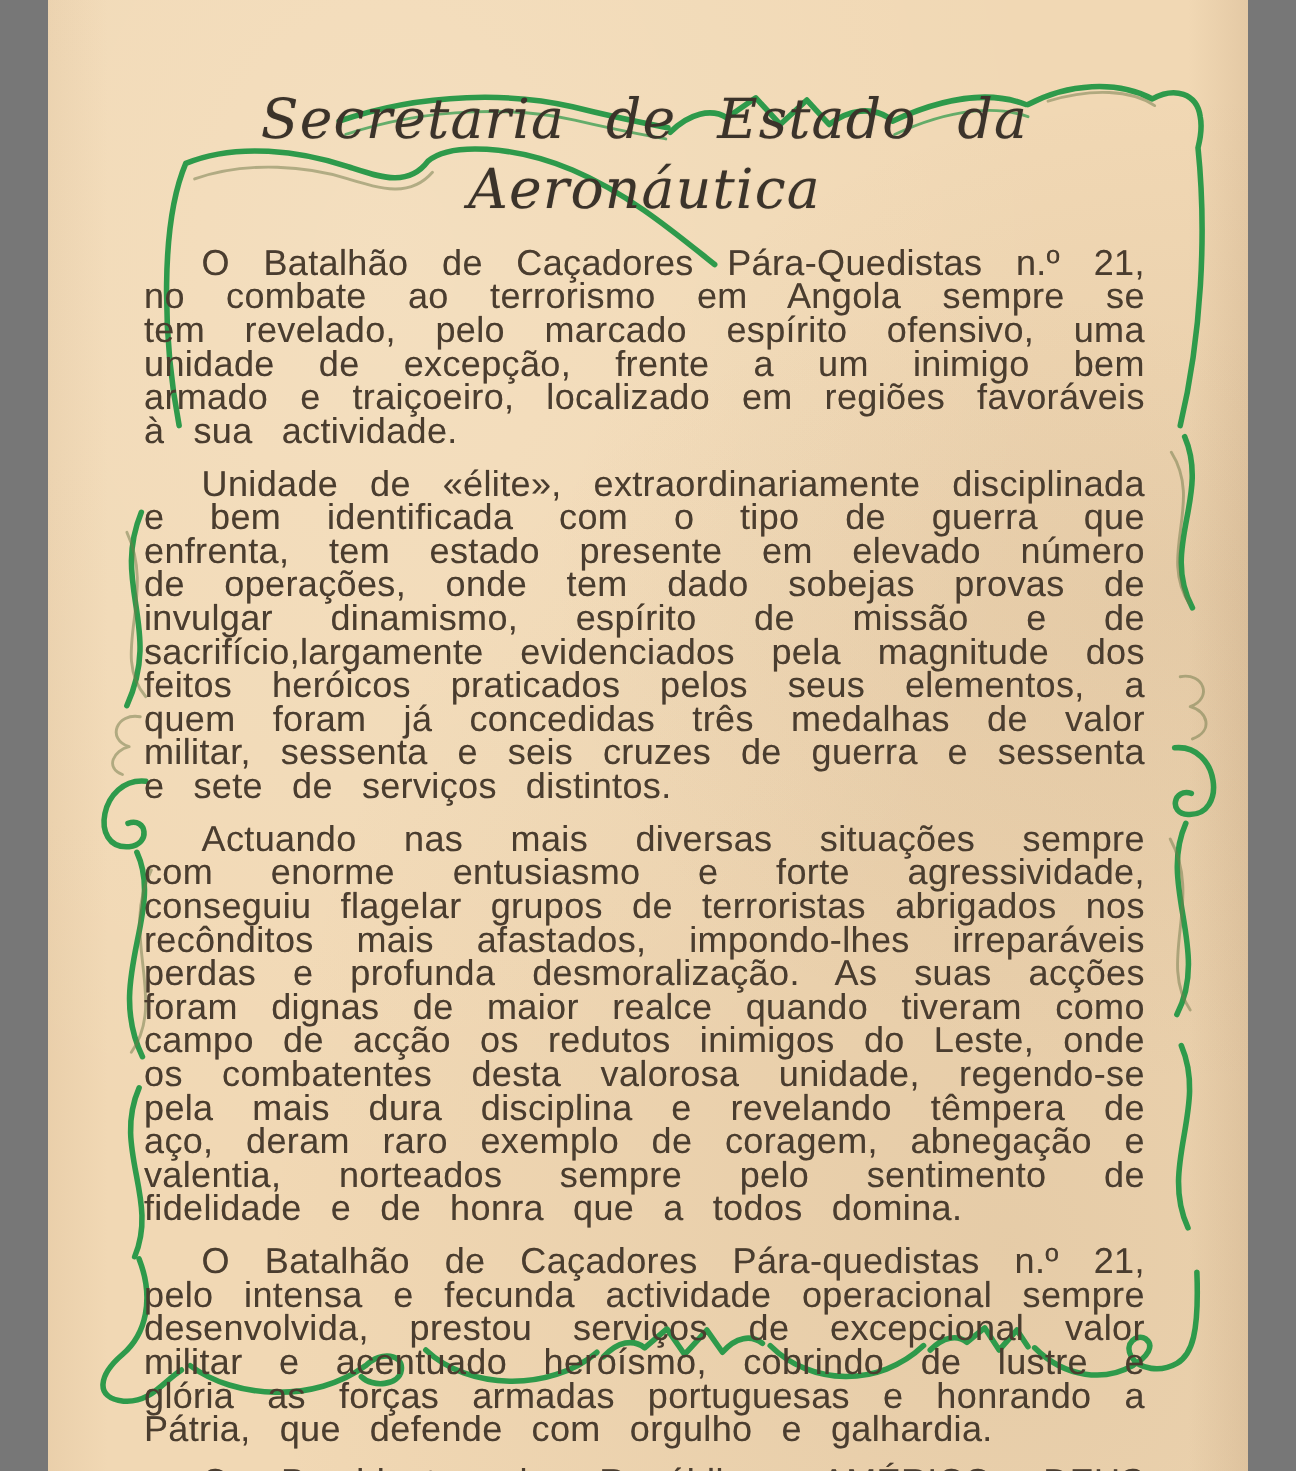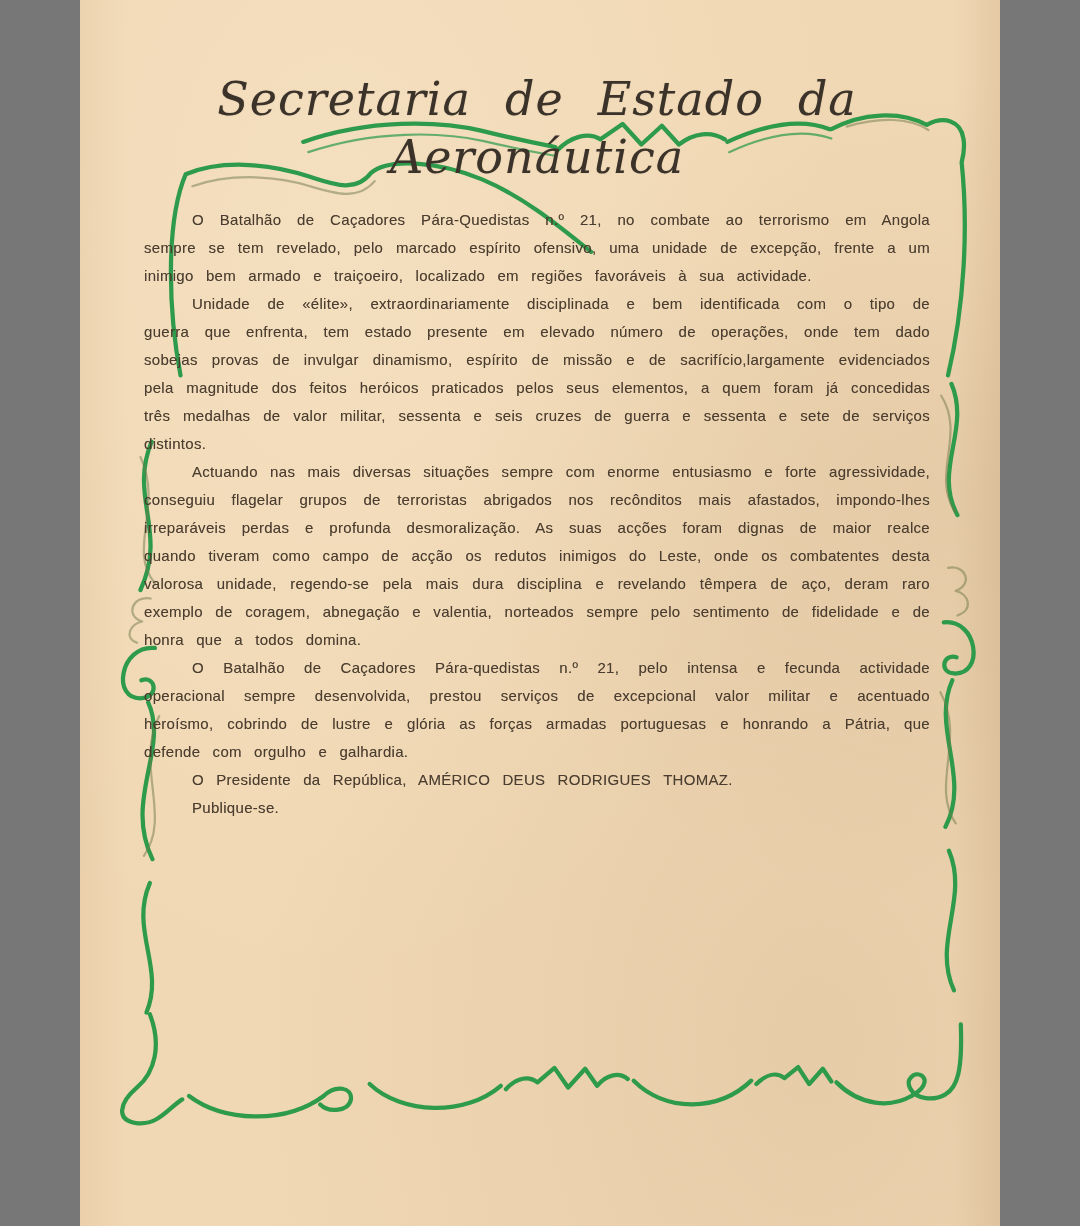--- a/index.html
+++ b/index.html
@@ -1,18 +1,18 @@
 <!DOCTYPE html>
 <html style="--paper: #f1d8b4; --ink: #4a3d2f; --green: #2e9a4b;"><head>
 <meta charset="utf-8">
 <style>
   html,body{margin:0;padding:0;background:#777;}
   .page{
     position:relative;
-    width:920px;height:1226px;
+    width:1000px;height:1226px;
     margin:0 auto;
     overflow:hidden;
     background:
       radial-gradient(ellipse at 28% 18%, rgba(255,250,235,0.20), transparent 55%),
       radial-gradient(ellipse at 80% 85%, rgba(130,95,55,0.10), transparent 55%),
       radial-gradient(ellipse at 95% 40%, rgba(120,85,50,0.08), transparent 40%),
       linear-gradient(90deg, rgba(170,130,85,0.10), transparent 5%, transparent 95%, rgba(150,110,70,0.14)),
       var(--paper,#f1d8b4);
     font-family:"Liberation Sans", sans-serif;
   }
@@ -35,24 +35,24 @@
     font-weight:500;
     font-size:46px;
     line-height:58px;
     text-align:center;
     word-spacing:0.40em;
     letter-spacing:1px;
     color:#3b332a;
     text-shadow:0 0 1px rgba(60,50,40,0.25);
   }
   .para{
-    margin:0;
+    margin:16px;
     text-align:justify;
     text-indent:48px;
-    font-size:15px;
+    font-size:30px;
     line-height:28px;
     word-spacing:0.52em;
     letter-spacing:0.3px;
     color:var(--ink,#4a3d2f);
     text-shadow:0 0 0.5px rgba(74,61,47,0.4);
   }
 </style>
 </head>
 <body>
 

